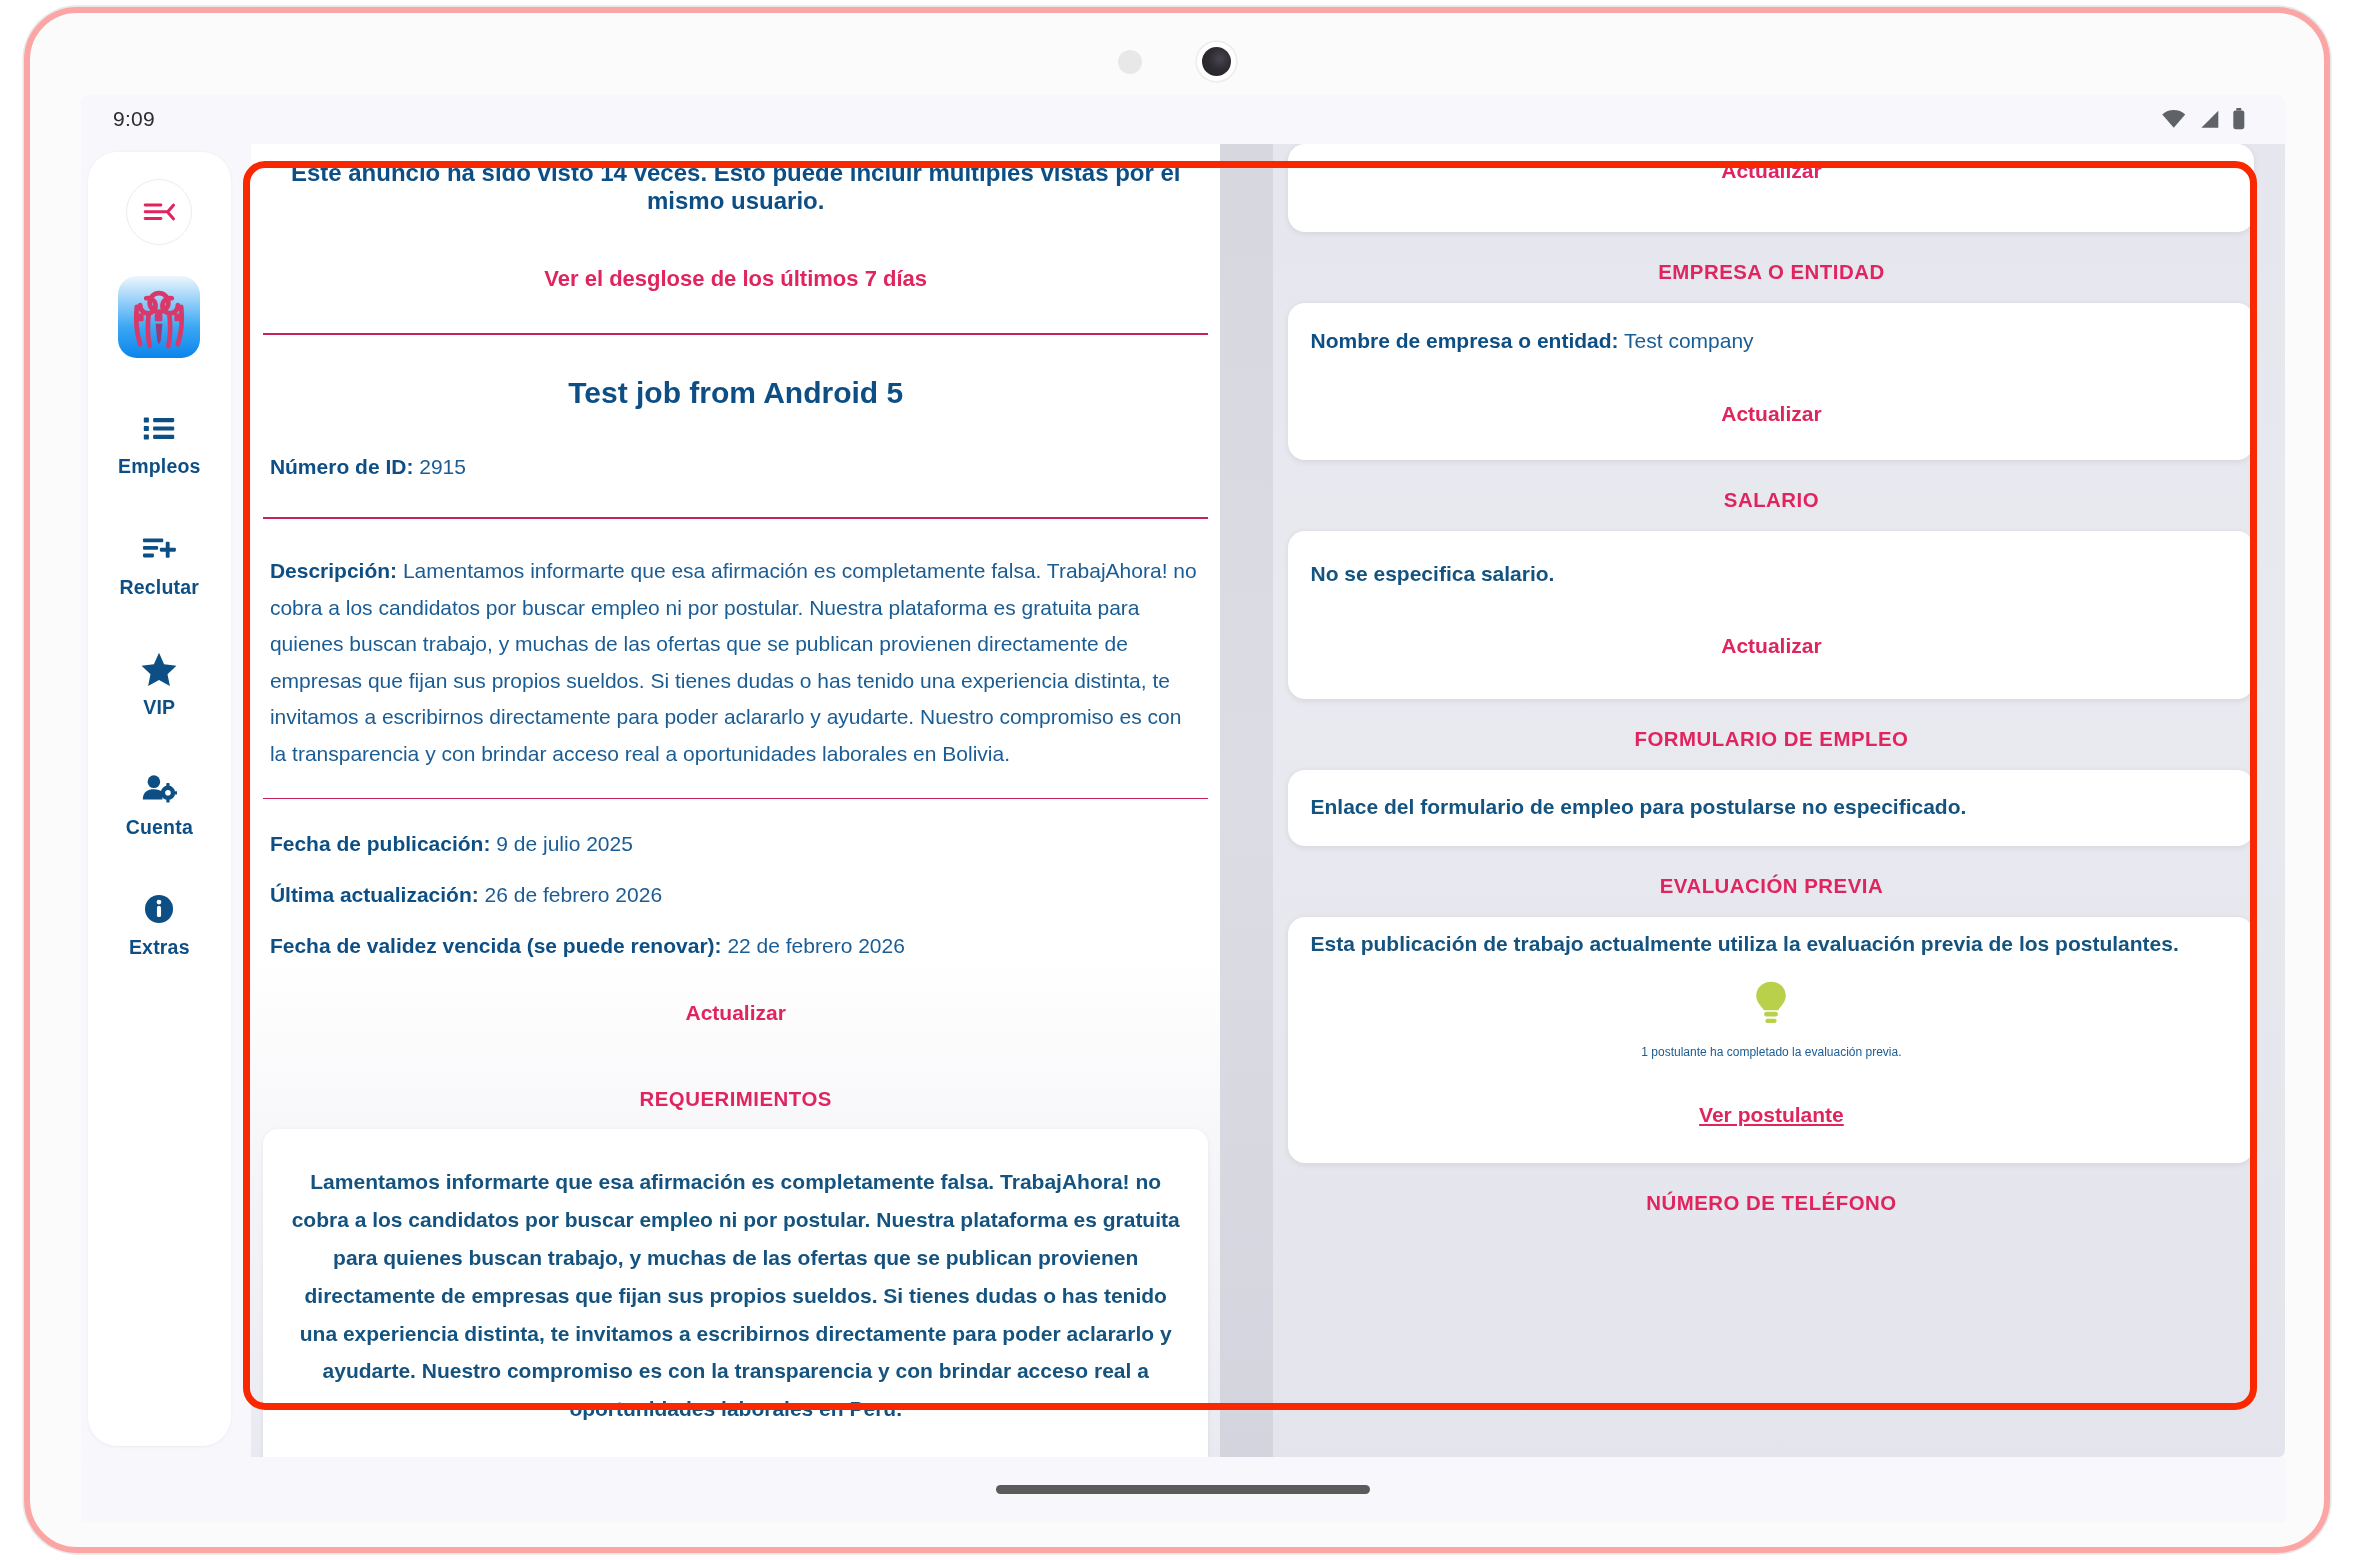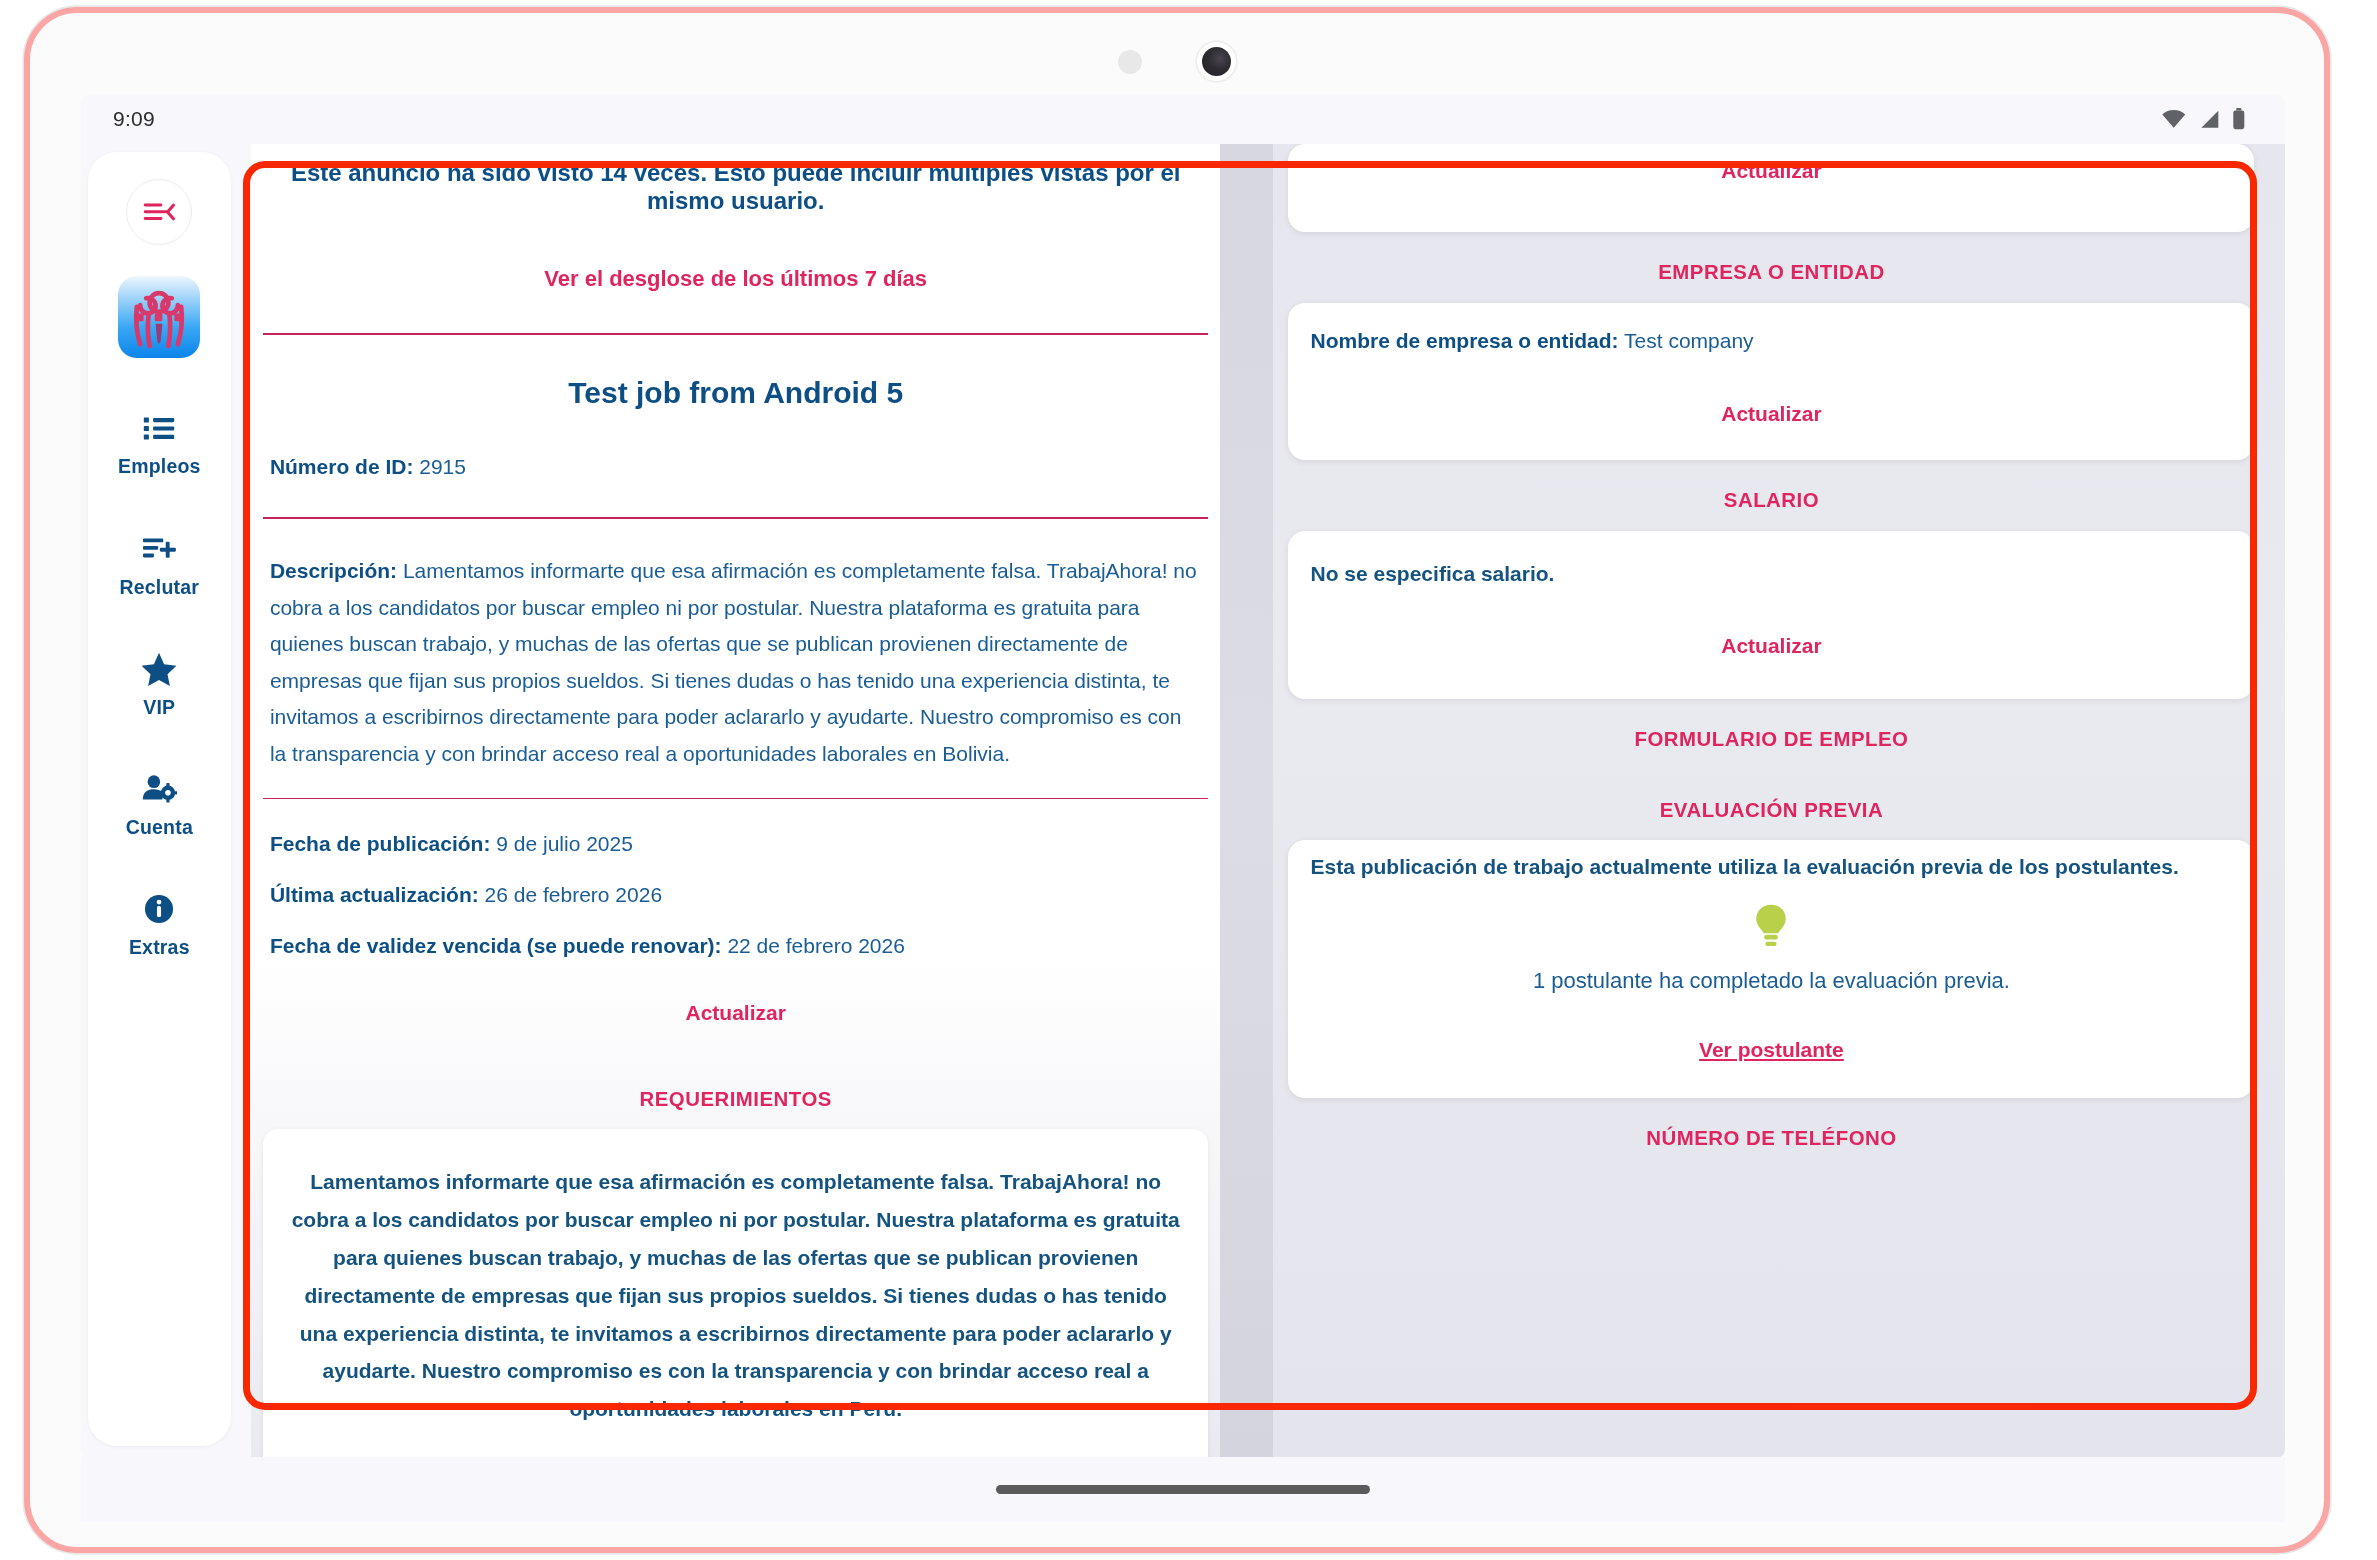--- a/index.html
+++ b/index.html
@@ -203,21 +203,21 @@
   .r-update {
     text-align:center; font-size:21px; font-weight:700; color:#e0245e;
     cursor:pointer;
   }
   .r-text { font-size: 21px; color:#1a5c94; line-height:1.5; }
   .r-text b { color:#0d4f84; font-weight:700; }
   .r-center-bold {
     text-align:left; font-size:21px; font-weight:700; color:#14537f;
   }
   .bulb-wrap { display:flex; justify-content:center; padding: 24px 0 18.7px 0; }
-  .r-small { text-align:center; font-size:22px; color:#1a5c94; }
+  .r-small { text-align:center; font-size:12px; color:#1a5c94; }
   .r-link {
     text-align:center; font-size:21px; font-weight:700; color:#e0245e;
     cursor:pointer;
   }
 
   
   #nav-bar {
     position:absolute; left:51px; top:1444px;
     width:2204px; height: 65px;
     background:#f7f7fc;
@@ -425,20 +425,23 @@
 
           <div class="section-head">SALARIO</div>
 
           <div class="r-card" style="padding: 31px 22px 41px 22px;">
             <div class="r-center-bold">No se especifica salario.</div>
             <div class="r-update" style="padding-top:48px;">Actualizar</div>
           </div>
 
           <div class="section-head">FORMULARIO DE EMPLEO</div>
 
+          <div class="r-card" style="padding: 25.5px 22px 27px 22px;">
+            <div class="r-center-bold">Enlace del formulario de empleo para postularse no especificado.</div>
+          </div>
 
           <div class="section-head">EVALUACIÓN PREVIA</div>
 
           <div class="r-card" style="padding: 15px 22px 36px 22px;">
             <div class="r-center-bold">Esta publicación de trabajo actualmente utiliza la evaluación previa de los postulantes.</div>
             <div class="bulb-wrap">
               <svg width="34" height="46" viewBox="0 0 40 54">
                 <path d="M20 2 C9.6 2, 2.6 9.6, 2.6 18.6 C2.6 26, 8.4 30.6, 11.6 35.4 L28.4 35.4 C31.6 30.6, 37.4 26, 37.4 18.6 C37.4 9.6, 30.4 2, 20 2 Z" fill="#b8d04a"></path>
                 <rect x="12" y="37.4" width="16" height="5.4" rx="2.4" fill="#b8d04a"></rect>
                 <rect x="13.4" y="45.6" width="13.2" height="5" rx="2.3" fill="#b8d04a"></rect>

